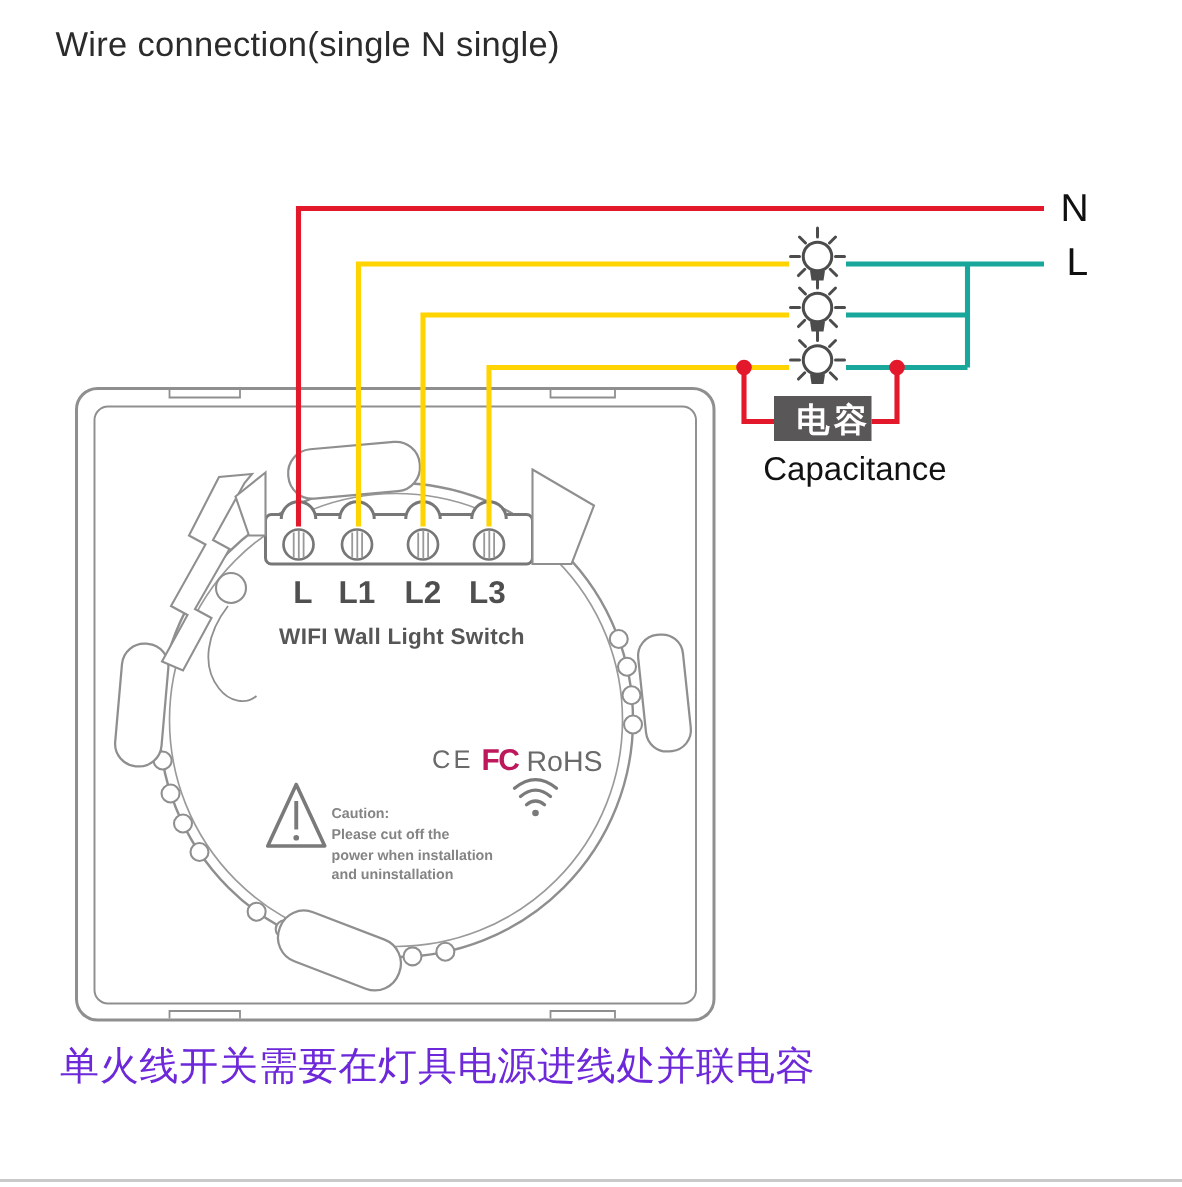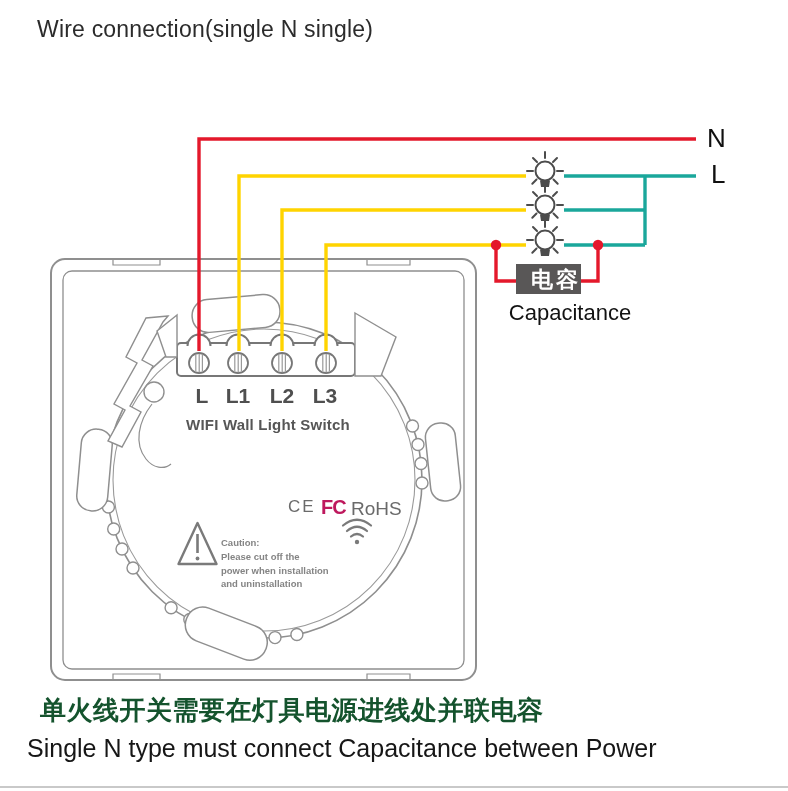--- a/index.html
+++ b/index.html
@@ -14,21 +14,21 @@
   .capen{left:500px;top:300px;width:140px;text-align:center;font-size:22px;color:#121212;}
   .tlabel{top:384px;width:44px;text-align:center;font-size:21px;font-weight:bold;color:#4f4f4f;}
   .t0{left:180px;} .t1{left:216px;} .t2{left:260px;} .t3{left:303px;}
   .pname{left:168px;top:416px;width:200px;text-align:center;font-size:15px;font-weight:bold;
          color:#565656;letter-spacing:.2px;}
   .certCE{left:288px;top:497px;font-size:17px;color:#6a6a6a;letter-spacing:2px;}
   .certFC{left:321px;top:496px;font-size:20px;font-weight:bold;color:#be185d;letter-spacing:-1px;}
   .certRoHS{left:351px;top:498px;font-size:19px;color:#6a6a6a;}
   .caution{left:221px;top:516px;width:120px;font-size:9.5px;font-weight:bold;color:#848484;
            line-height:13.8px;margin-top:20px;}
-  .cnote{left:40px;top:693px;font-size:26px;color:#14532d;letter-spacing:.5px;font-weight:bold;}
+  .cnote{left:40px;top:693px;font-size:26px;color:#6d28d9;letter-spacing:.5px;}
   .enote{left:27px;top:734px;font-size:25px;color:#161616;}
   .botline{left:0;top:786px;width:788px;height:2px;background:#c9c9c9;}
   svg{position:absolute;left:0;top:0;}
 </style>
 </head>
 <body>
 
 <div class="stage">
 
   <svg width="788" height="791" viewBox="0 0 788 791">
@@ -159,15 +159,14 @@
   <div class="abs certRoHS">RoHS</div>
 
   <div class="abs caution">
     <div>Caution:</div>
     <div>Please cut off the</div>
     <div>power when installation</div>
     <div>and uninstallation</div>
   </div>
 
   <div class="abs cnote">单火线开关需要在灯具电源进线处并联电容</div>
-  <div class="abs enote">Single N type must connect Capacitance between Power</div>
   <div class="abs botline"></div>
 </div>
 
 </body></html>

